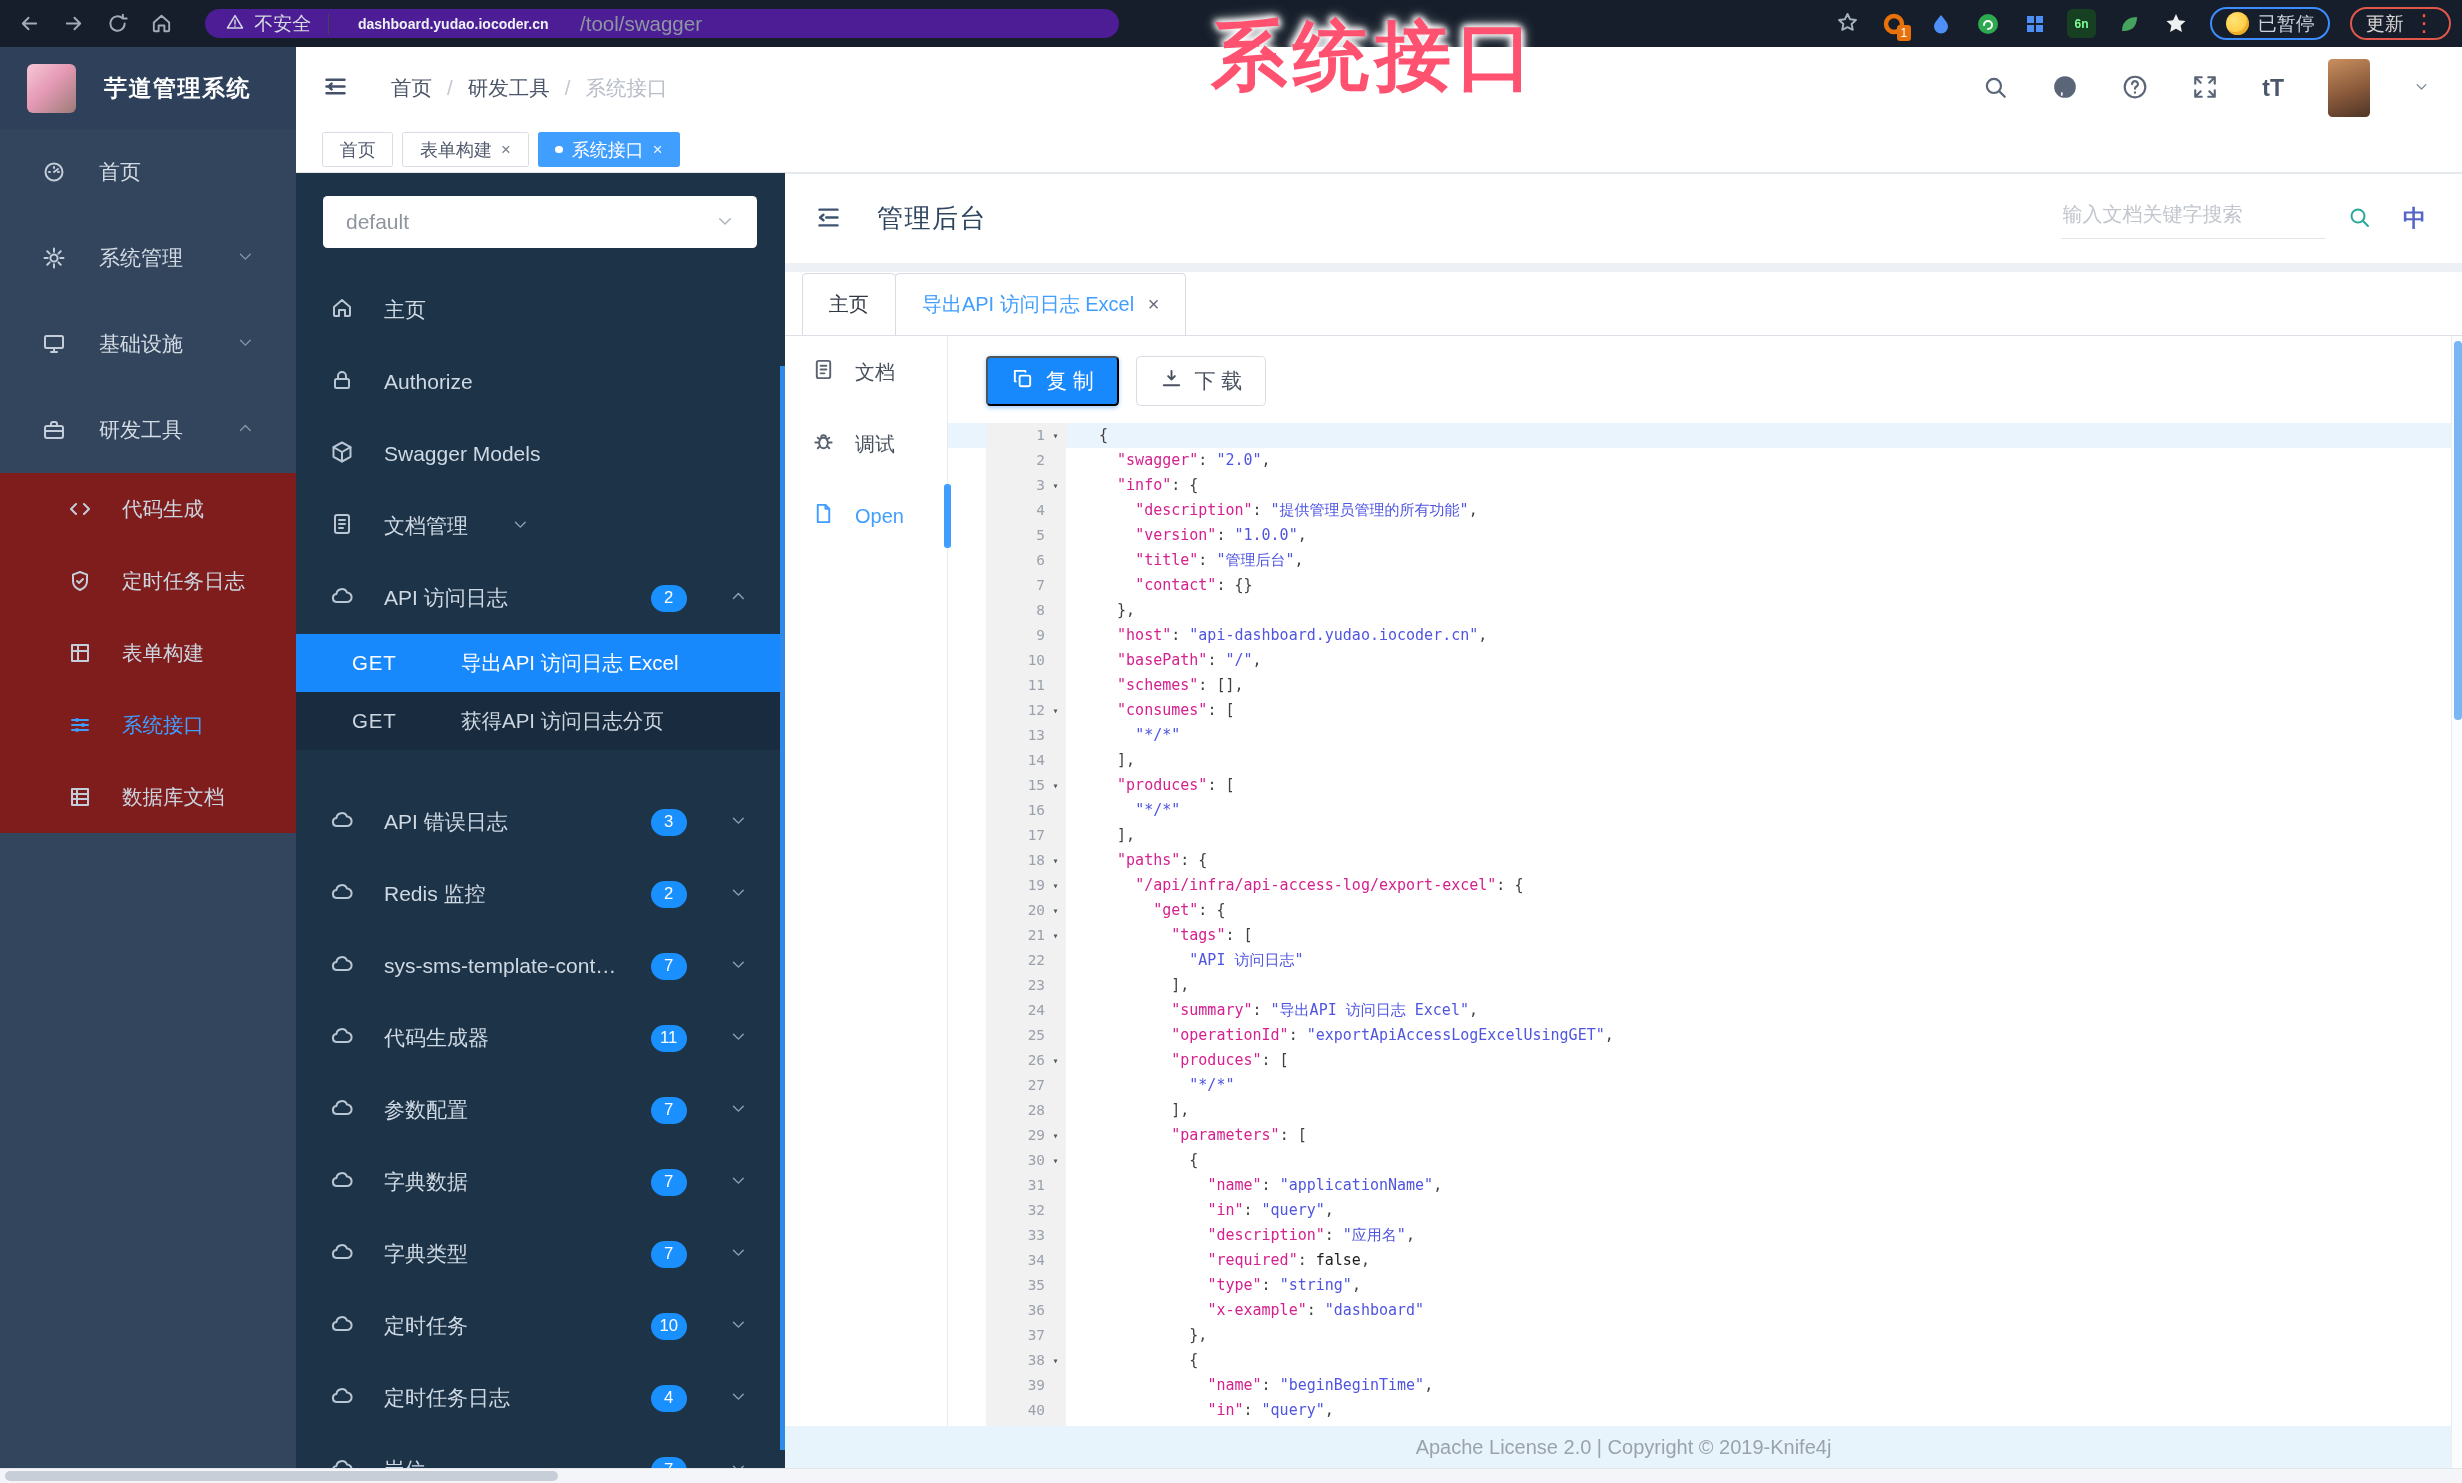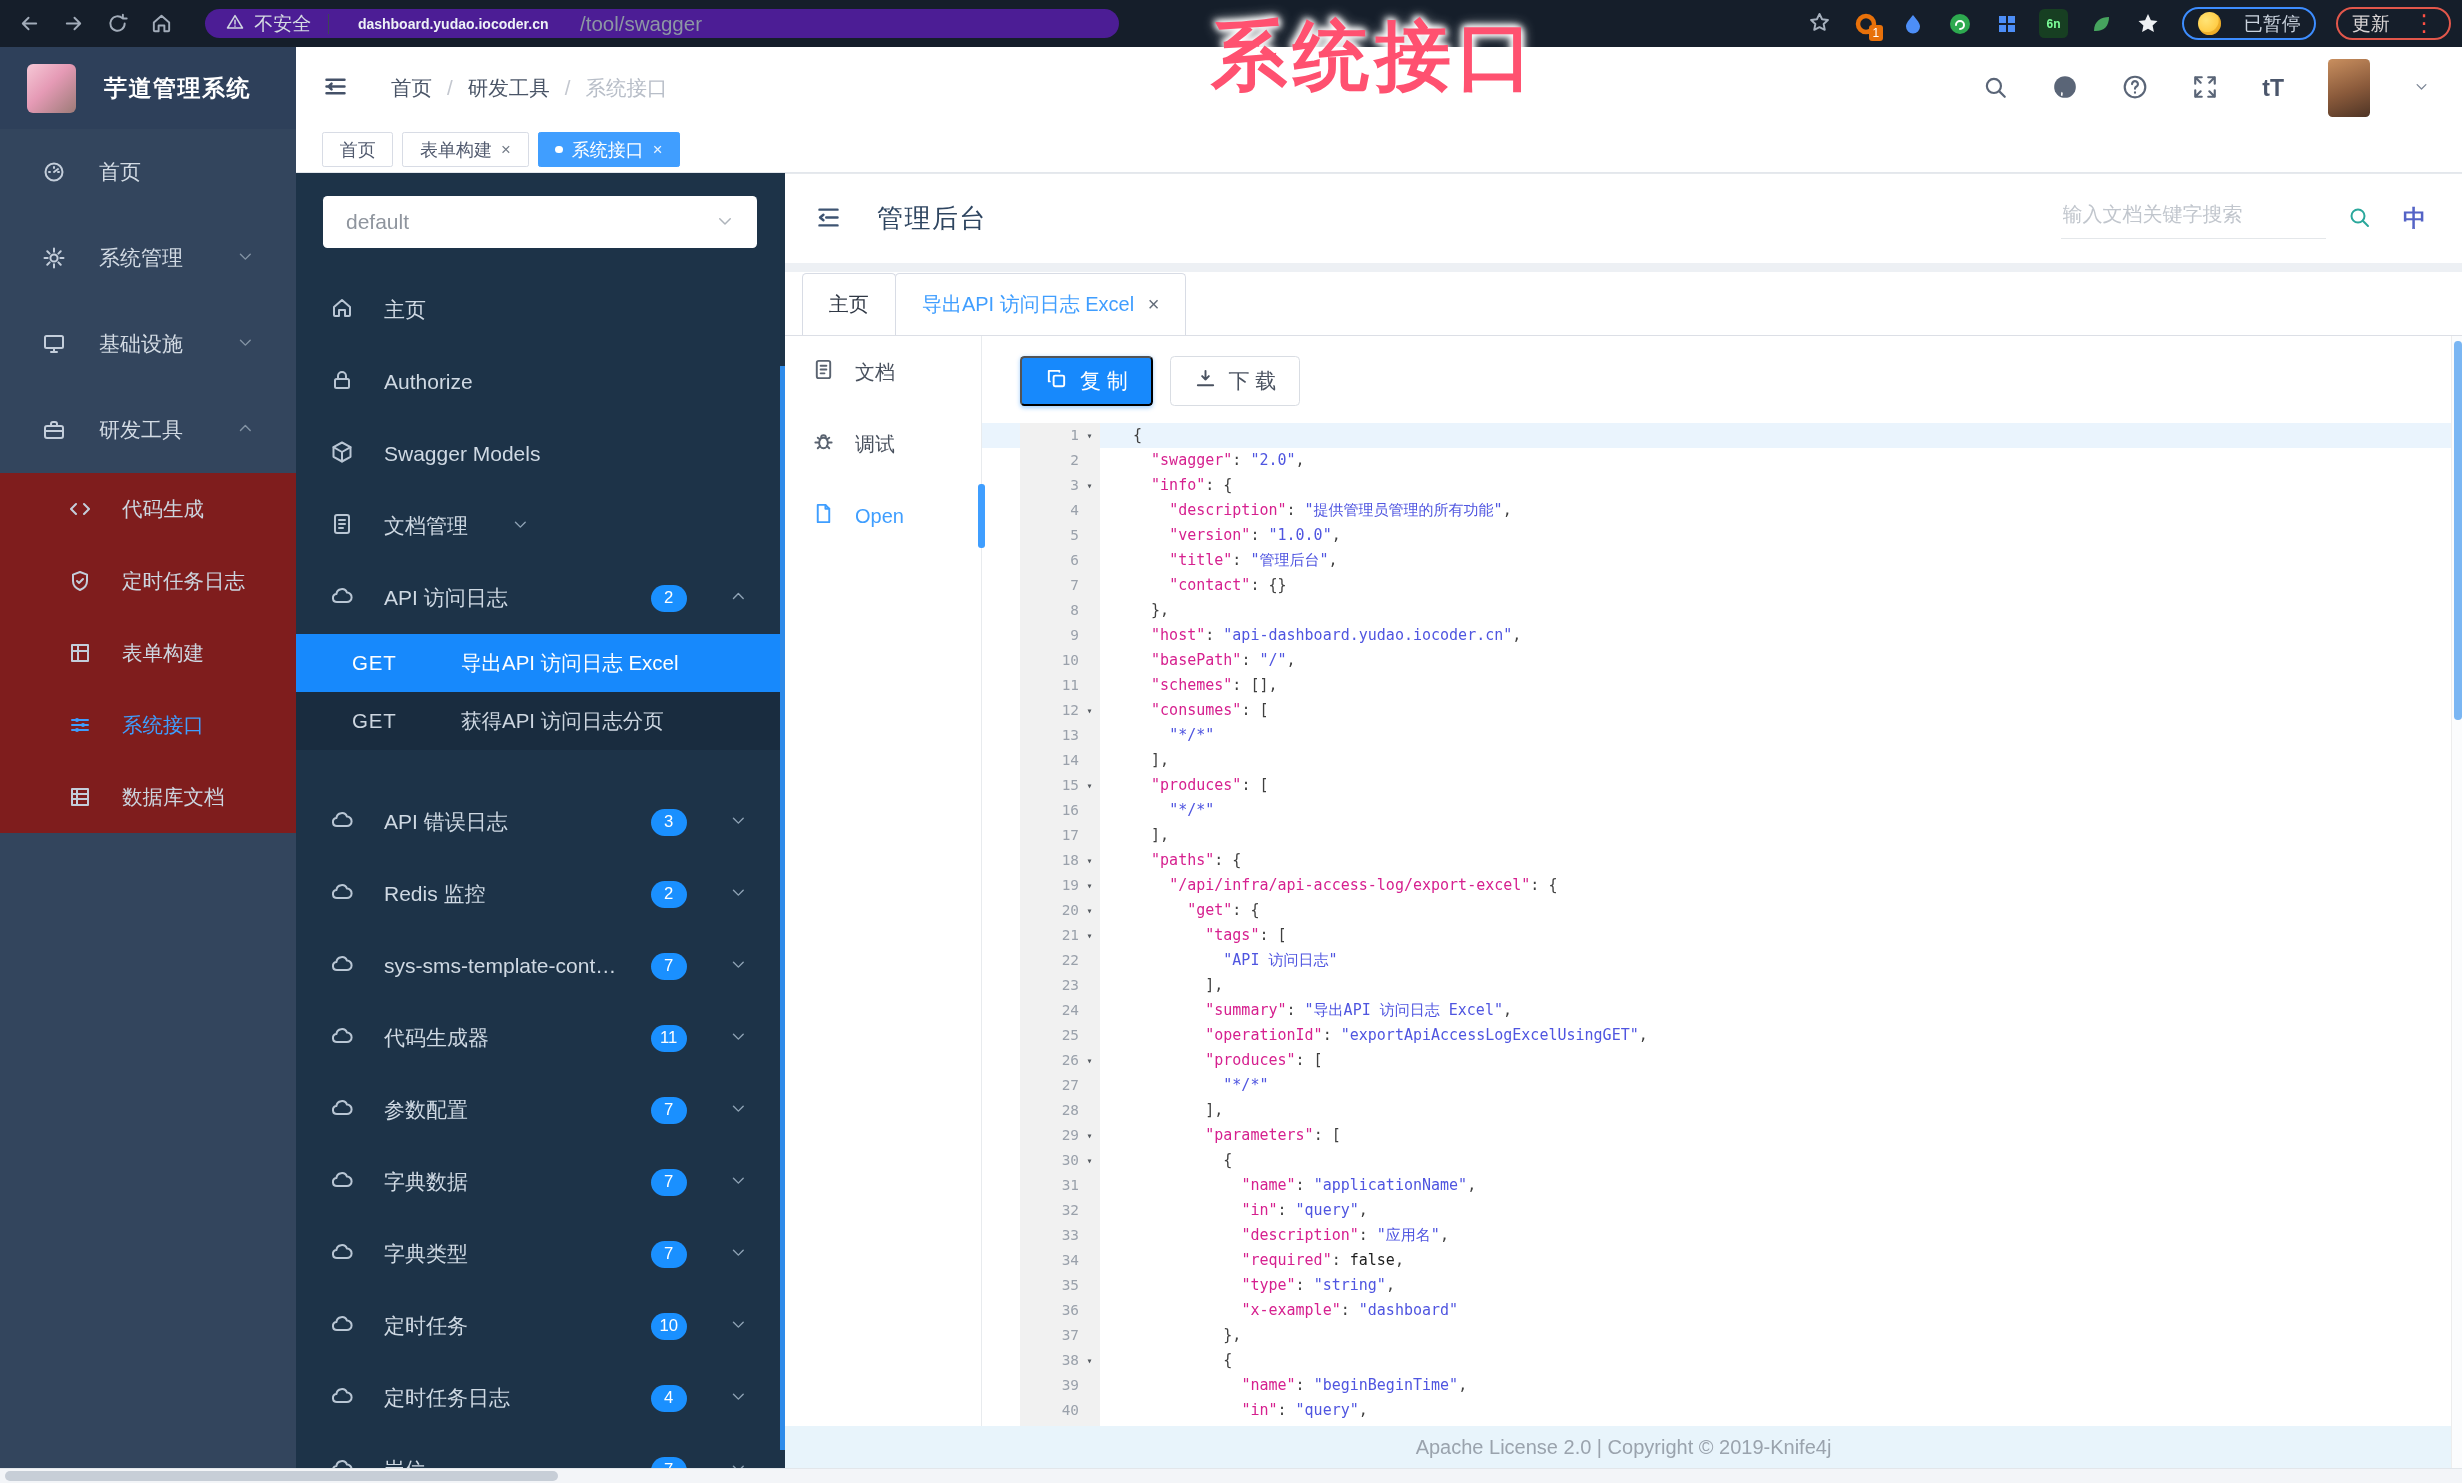--- a/index.html
+++ b/index.html
@@ -17,21 +17,21 @@
   .sec-label { font-size:19px; color:#d4dae2; }
   .url-div { width:1.5px; height:20px; background:#3d4754; margin:0 6px; }
   .url-host { font-size:14px; font-weight:600; color:#eef2f7;margin-left:12px; }
   .url-path { font-size:20.5px; color:#8d97a4;margin-left:21px; }
   .bar-right { margin-left:auto; display:flex; align-items:center; gap:20px; }
   .star-ic { color:#a6b0bd; } .star-ic svg{ width:23px; height:23px; }
   .ext { width:29px; height:29px; display:flex; align-items:center; justify-content:center; position:relative; }
   .ext svg { width:24px; height:24px; }
   .ext .badge1 { position:absolute; right:-3px; bottom:-3px; background:#e8710a; color:#fff; font-size:12px; border-radius:3px; padding:0.8px 3.8px; }
   .ext.box { border-radius:5.3px; font-size:12px; font-weight:700; }
-  .pill { height:33px; border-radius:16.7px; display:flex; align-items:center; padding:0 13.6px; gap:23px; font-size:19px; }
+  .pill { height:33px; border-radius:16.7px; display:flex; align-items:center; padding:0 13.6px; gap:9px; font-size:19px; }
   .pill.paused { border:2.3px solid #3d8dff; color:#c9d2dd; }
   .emoji-dot { width:23px; height:23px; border-radius:50%; background:radial-gradient(circle at 35% 35%,#ffe477,#ffc83d 70%,#f0a42c); box-shadow:inset -2.3px -3px 0 rgba(200,120,0,.35); }
   .pill.update { border:2.3px solid #e2574b; color:#d8d4d4; }
   .pill.update .dots { color:#ff4f43; font-size:23px; line-height:1; }
 
   
   .page { display:flex; height:1421px; }
 
   
   .sidebar { width:296px; background:#33455d; flex-shrink:0; display:flex; flex-direction:column; }
@@ -97,21 +97,21 @@
   .search-ic { margin-left:21px; color:#2aa79b; } .search-ic svg { width:24px; height:24px; }
   .lang-ic { margin-left:32px; color:#5463c6; font-size:23px; font-weight:700; }
   .gap-band { height:9px; background:#edf0f4; flex-shrink:0; }
 
   .doc-tabs { height:64px; border-bottom:0.8px solid #dcdfe6; display:flex; align-items:flex-end; padding-left:16.7px; flex-shrink:0; }
   .dtab { height:62px; border:0.8px solid #d8dce5; border-bottom:none; border-radius:4.5px 4.5px 0 0; background:#fff; display:inline-flex; align-items:center; padding:0 26px; font-size:20px; color:#303845; gap:13.6px; margin-right:-0.8px; position:relative; }
   .dtab.active { color:#409eff; }
   .dtab .x { color:#646d7a; font-size:20px; }
 
   .doc-body { flex:1; display:flex; min-height:0; position:relative; }
-  .mini-nav { width:197px; border-right:0.8px solid #e8ebee; flex-shrink:0; position:relative;text-align:center; }
+  .mini-nav { width:163px; border-right:0.8px solid #e8ebee; flex-shrink:0; position:relative;text-align:center; }
   .mitem { height:72px; display:flex; align-items:center; padding-left:27px; gap:20px; font-size:20px; color:#49515e; }
   .mitem .ic { color:#5a6370; } .mitem .ic svg { width:23px; height:23px; }
   .mitem.active { color:#3f9eff; } .mitem.active .ic { color:#3f9eff; }
   .mini-bar { position:absolute; right:-3.8px; top:148px; width:6.8px; height:64px; background:#3f9eff; border-radius:3px; z-index:3; }
 
   .editor { flex:1; position:relative; min-width:0; overflow:hidden; }
   .toolbar { padding:20px 0 0 38px; display:flex; gap:16.7px; }
   .btn { height:50px; display:inline-flex; align-items:center; gap:12px; padding:0 23px; border-radius:4.5px; font-size:21px; }
   .btn svg { width:23px; height:23px; }
   .btn.primary { background:#1789fc; color:#fff; box-shadow:0 1.5px 4.5px rgba(23,137,252,.4); }

